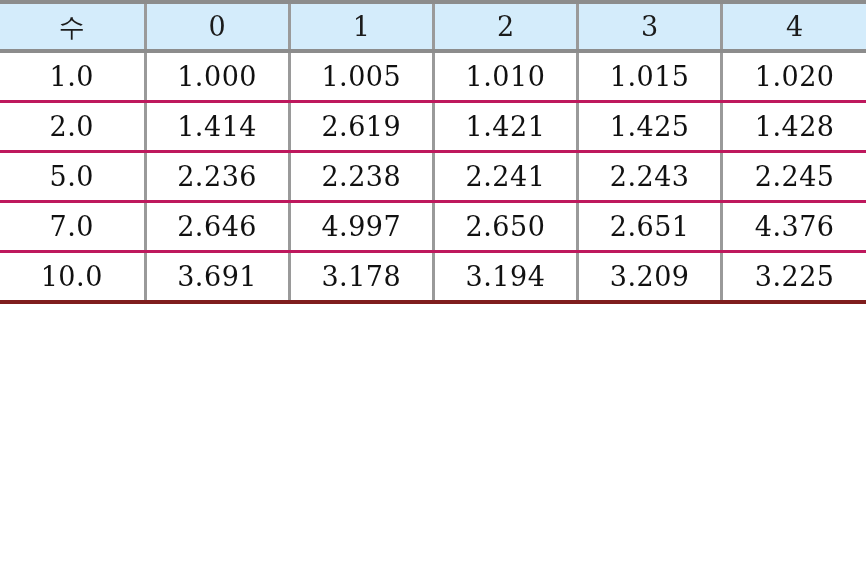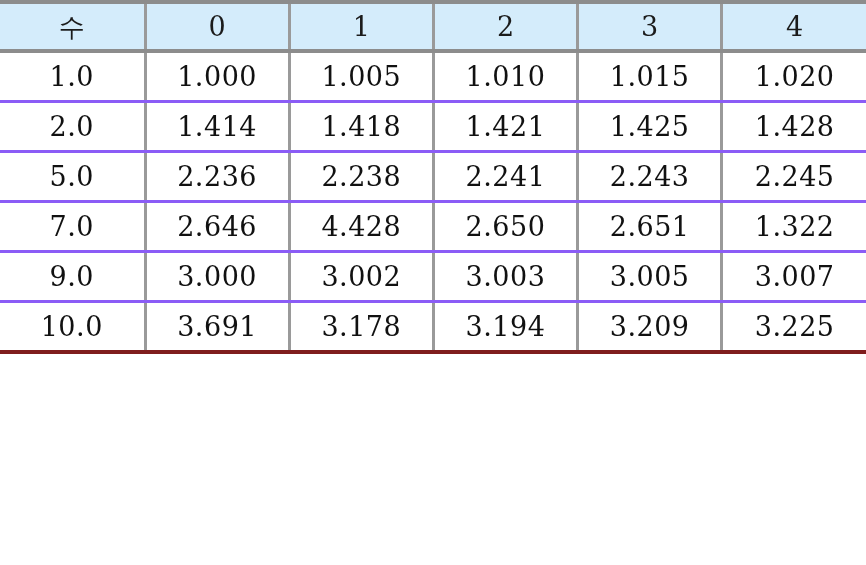--- a/index.html
+++ b/index.html
@@ -62,21 +62,21 @@
   
   tbody tr.data-row td {
     height: 47px;
     font-size: 27px;
     color: #111111;
     text-align: center;
     vertical-align: middle;
     padding: 0;
     background: #ffffff;
     border-right: 3px solid #9a9a9a;
-    border-bottom: 3px solid #8b5cf6;
+    border-bottom: 3px solid #be185d;
     line-height: 1;
     letter-spacing: 0.5px;
   }
   tbody tr.data-row td:last-child {
     border-right: none;
   }
   tbody tr.data-row:last-child td {
     border-bottom: 4px solid #7f1d1d;
   }
 
@@ -112,48 +112,40 @@
         <td class="row-head">1.0</td>
         <td>1.000</td>
         <td>1.005</td>
         <td>1.010</td>
         <td>1.015</td>
         <td>1.020</td>
       </tr>
       <tr class="data-row">
         <td class="row-head">2.0</td>
         <td>1.414</td>
-        <td>1.418</td>
+        <td>2.619</td>
         <td>1.421</td>
         <td>1.425</td>
         <td>1.428</td>
       </tr>
       <tr class="data-row">
         <td class="row-head">5.0</td>
         <td>2.236</td>
         <td>2.238</td>
         <td>2.241</td>
         <td>2.243</td>
         <td>2.245</td>
       </tr>
       <tr class="data-row">
         <td class="row-head">7.0</td>
         <td>2.646</td>
-        <td>4.428</td>
+        <td>4.997</td>
         <td>2.650</td>
         <td>2.651</td>
-        <td>1.322</td>
-      </tr>
-      <tr class="data-row">
-        <td class="row-head">9.0</td>
-        <td>3.000</td>
-        <td>3.002</td>
-        <td>3.003</td>
-        <td>3.005</td>
-        <td>3.007</td>
+        <td>4.376</td>
       </tr>
       <tr class="data-row">
         <td class="row-head">10.0</td>
         <td>3.691</td>
         <td>3.178</td>
         <td>3.194</td>
         <td>3.209</td>
         <td>3.225</td>
       </tr>
     </tbody>

